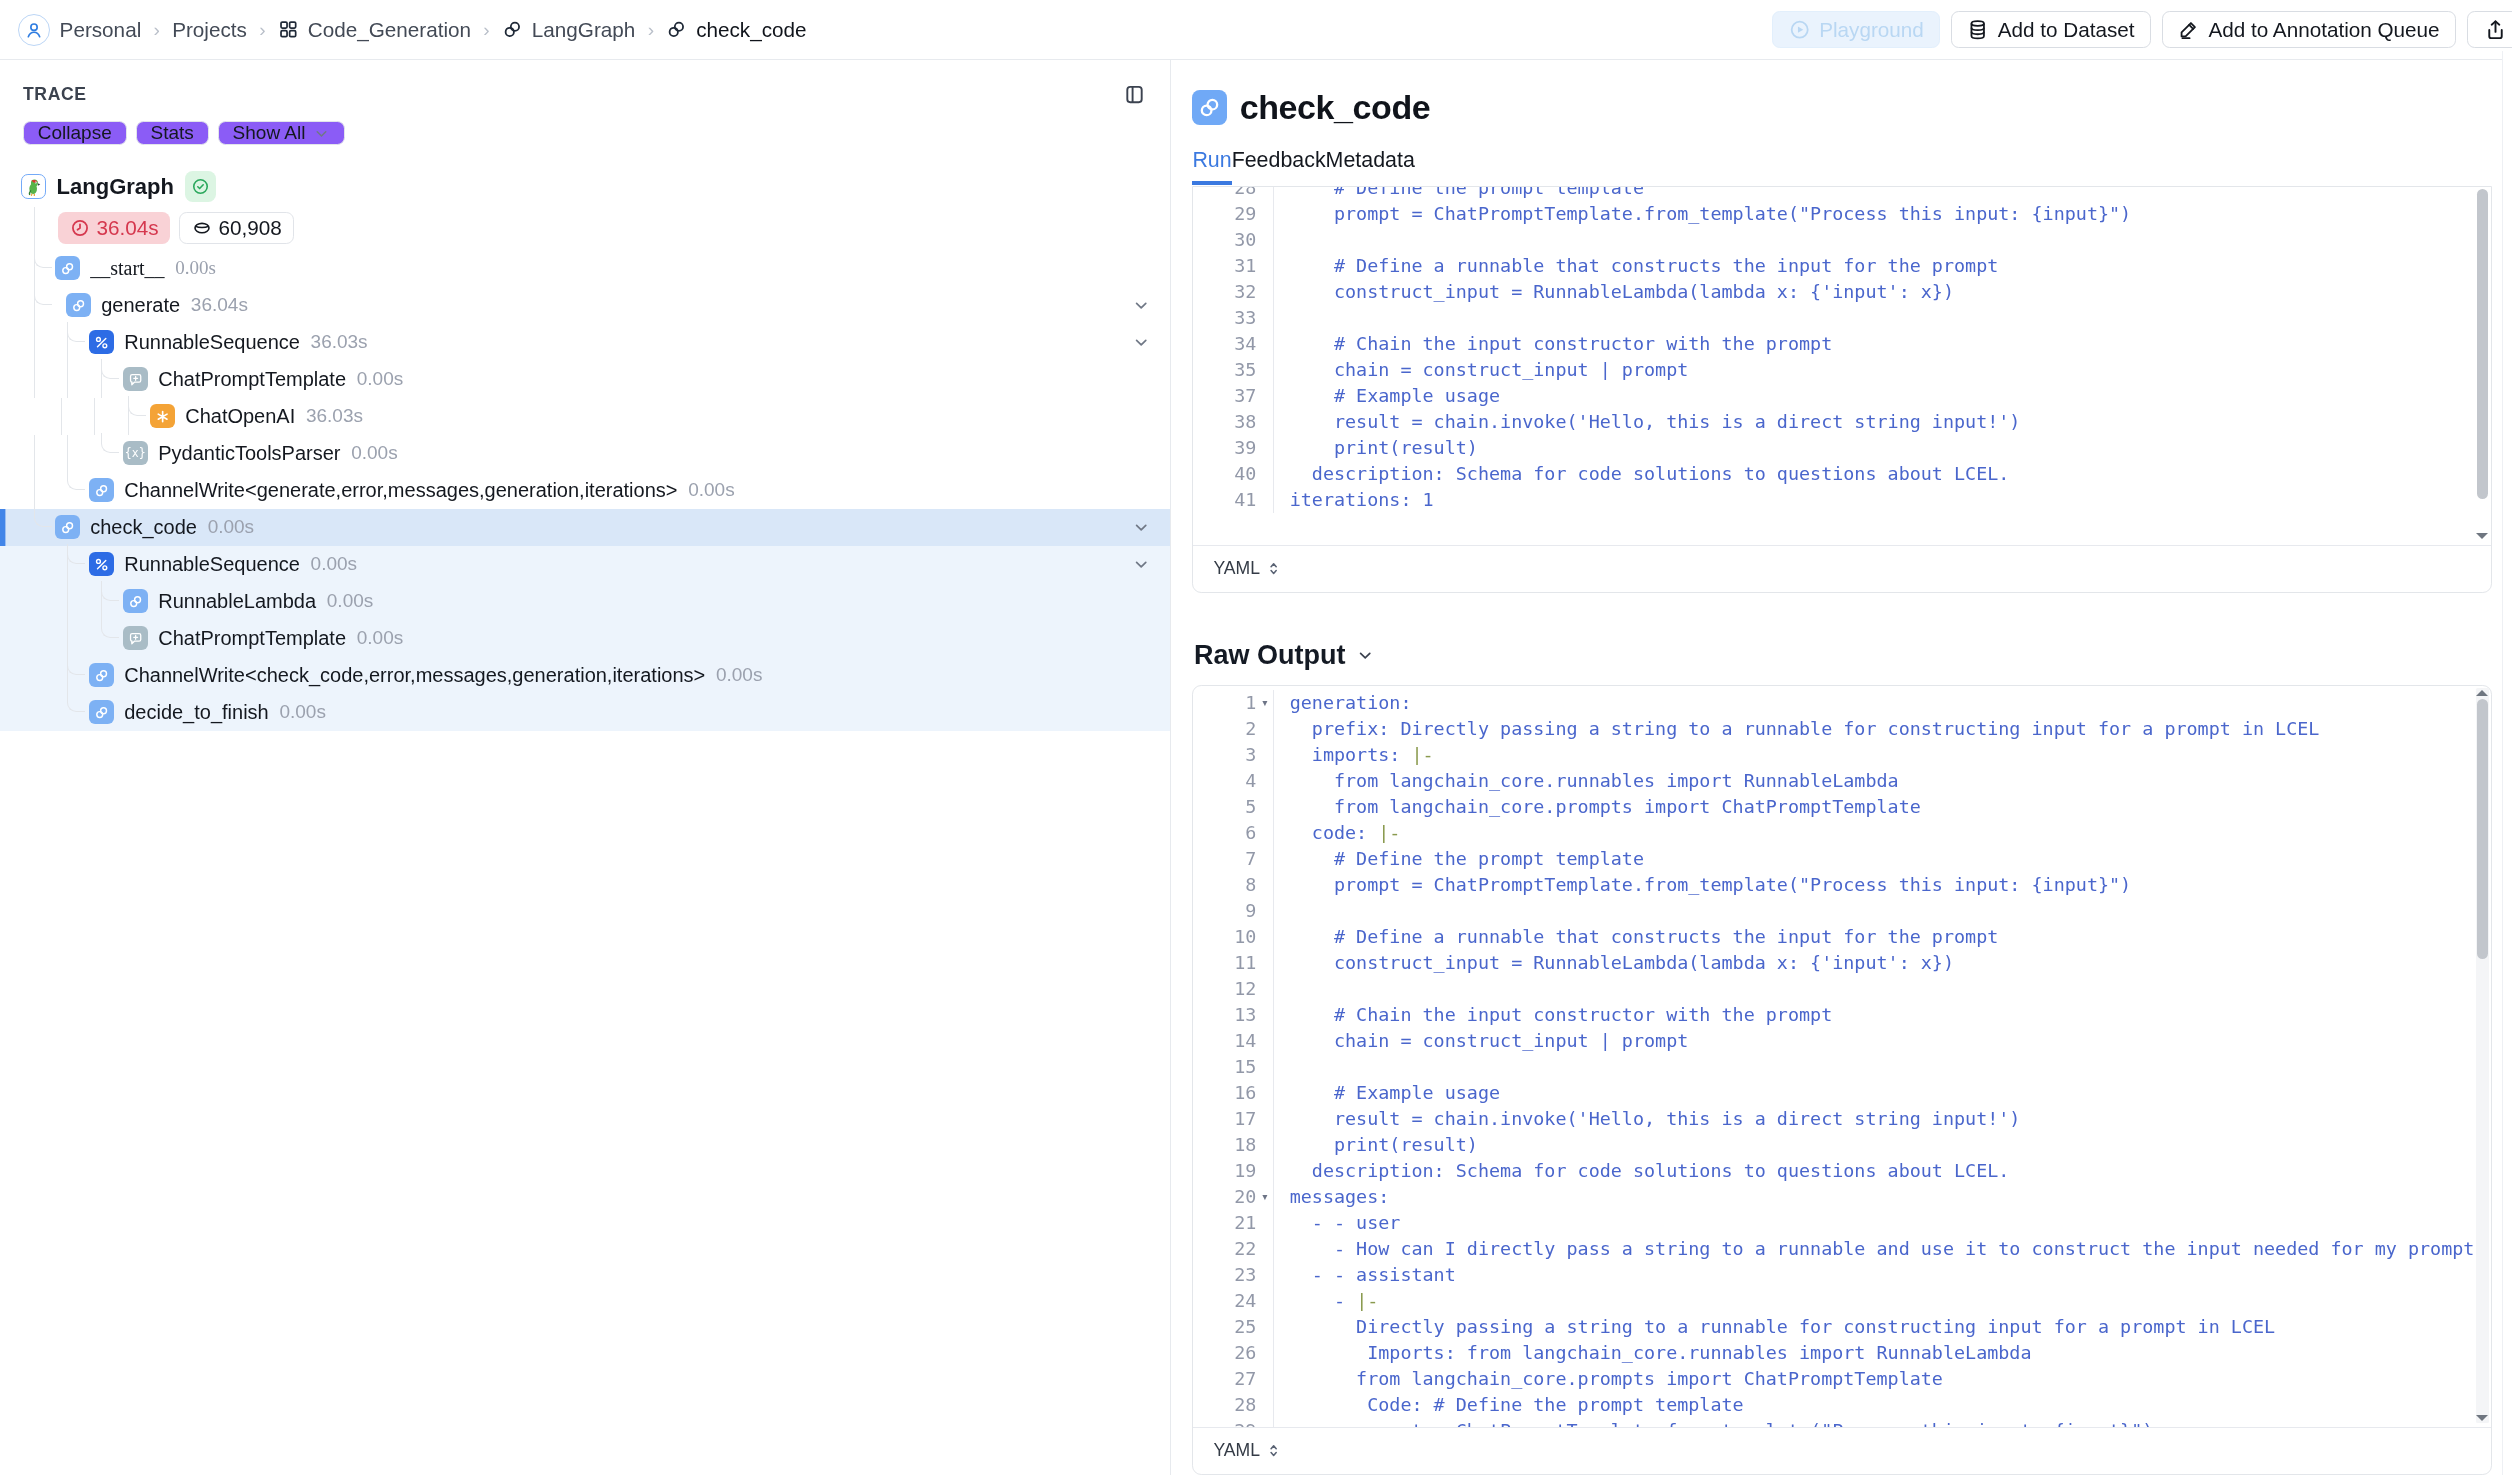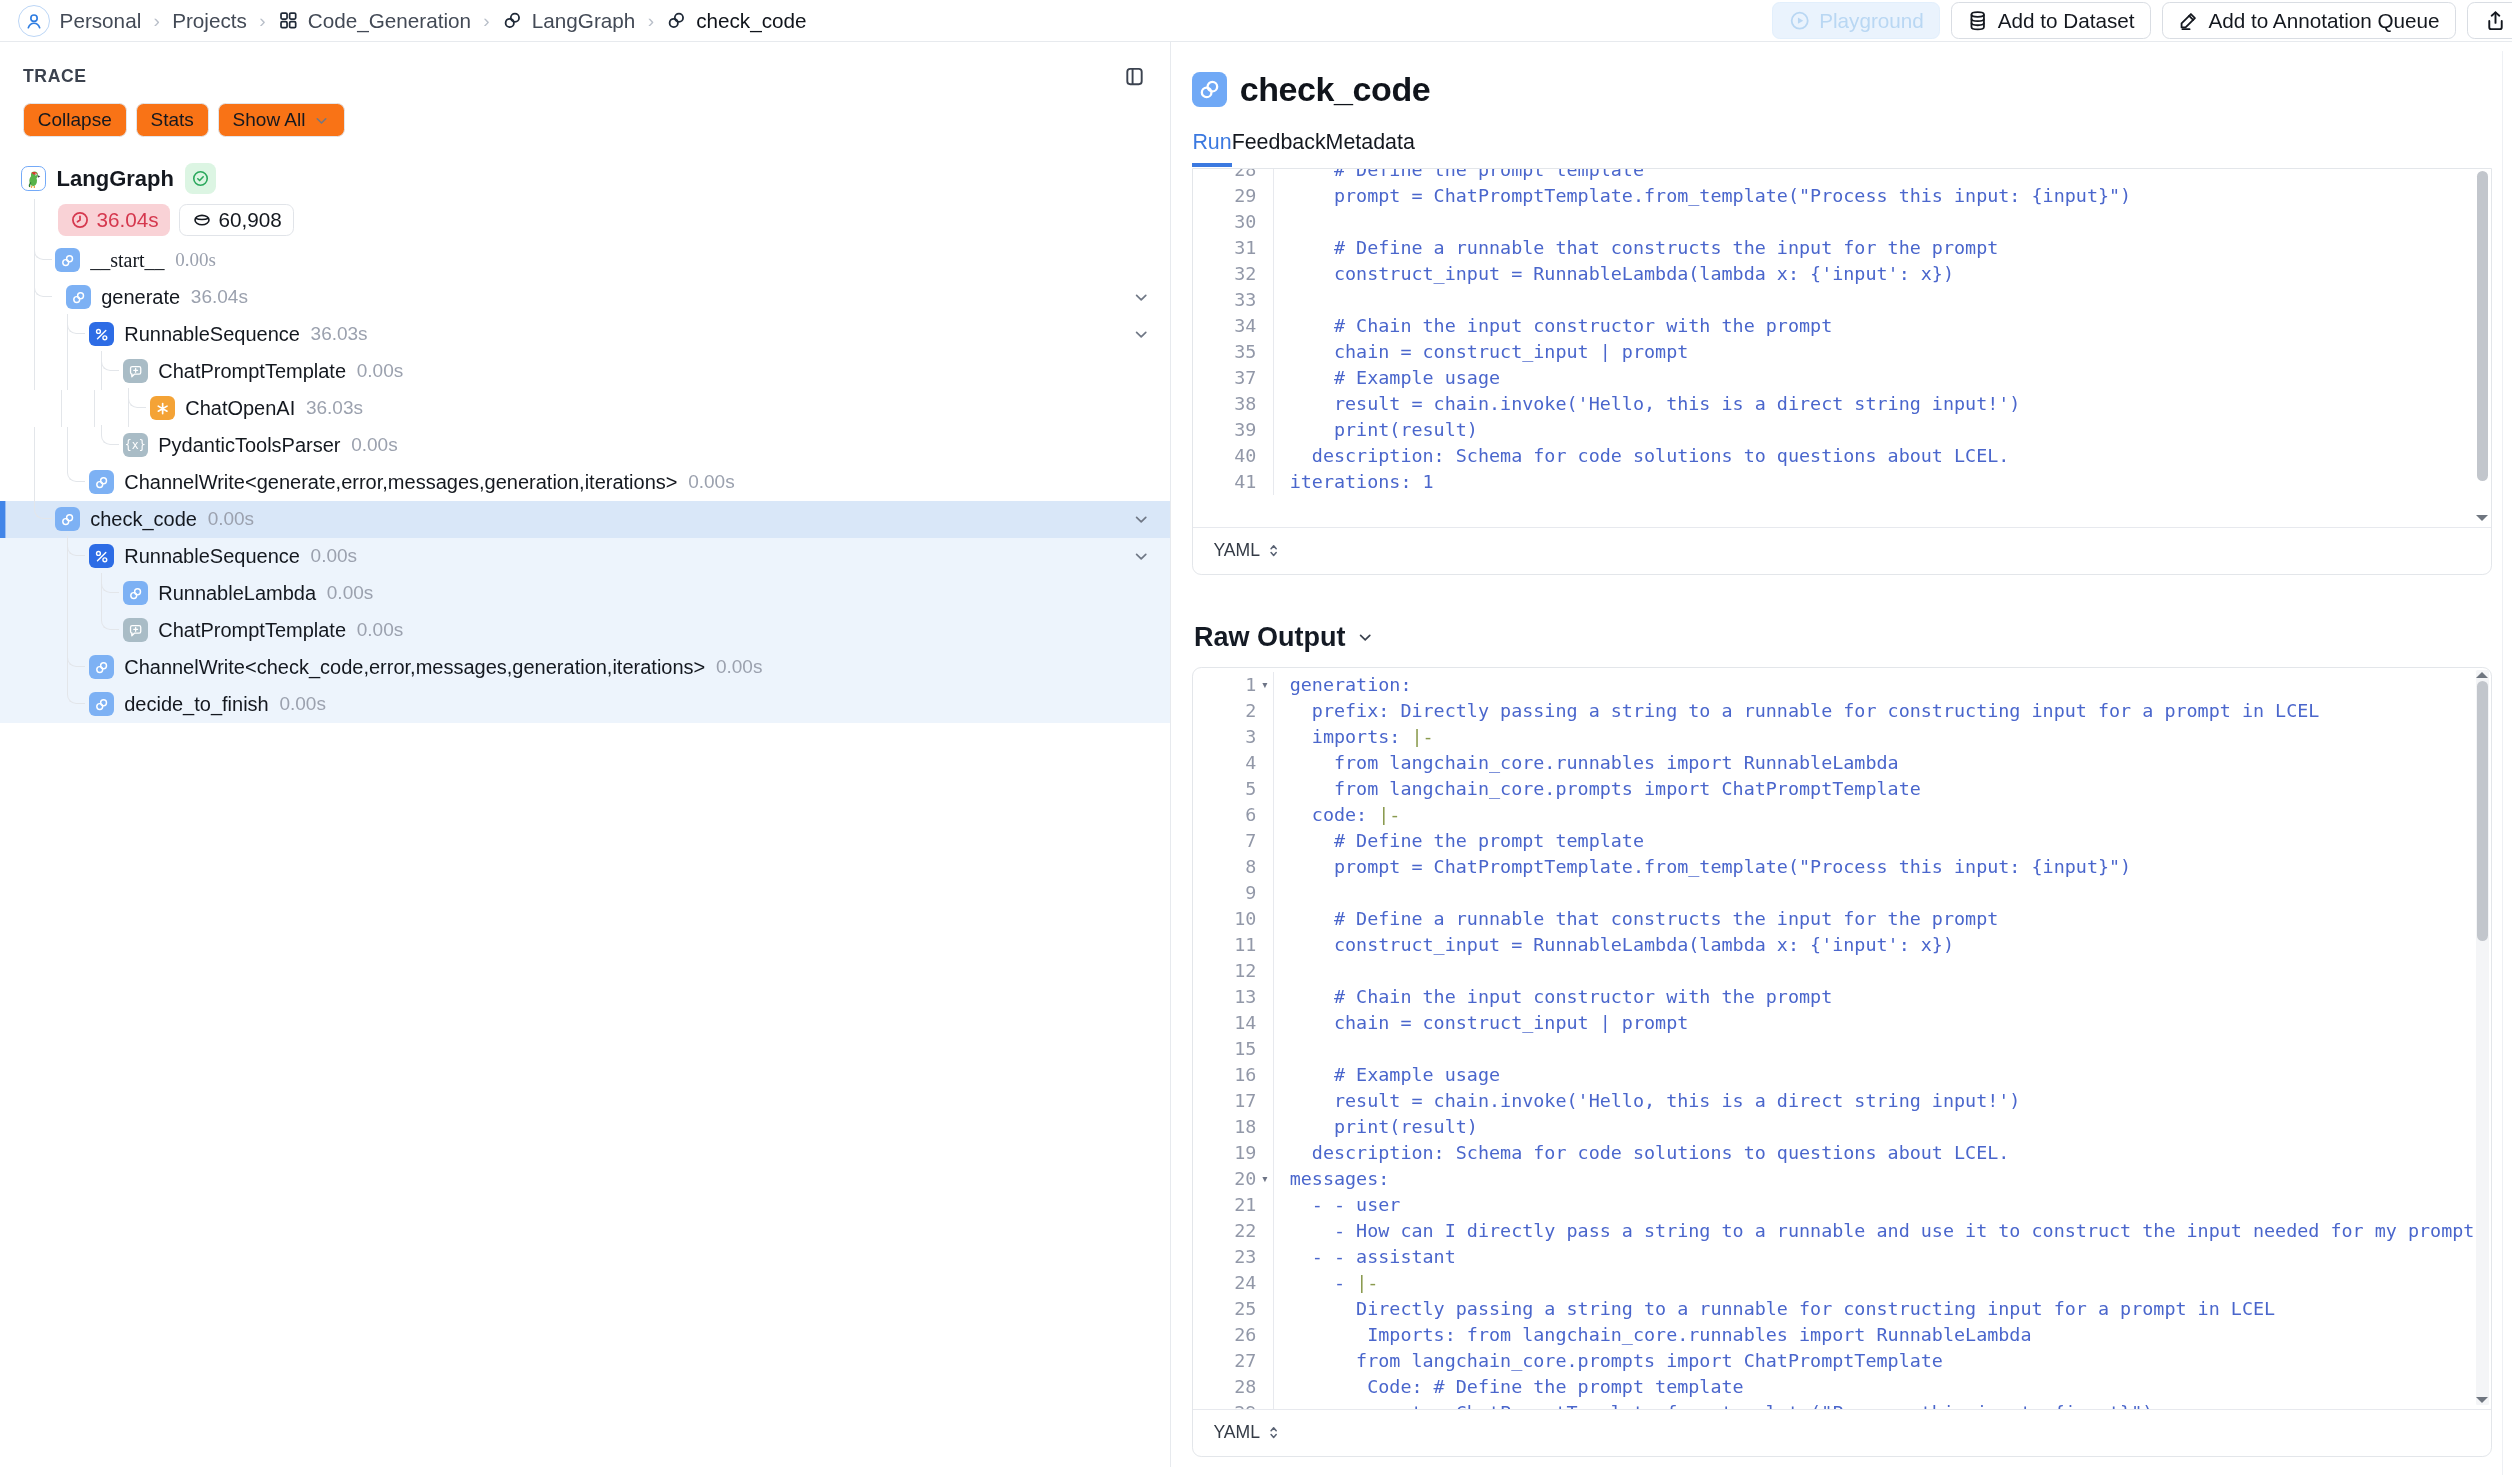--- a/index.html
+++ b/index.html
@@ -7,21 +7,21 @@
     --openai_orange:#f4a336; --node_blue:#7db1f4; --sequence_blue:#2d6ce5;
     --gray_node:#a9bcc6; --selected_row:#d9e7f8; --subtree_tint:#edf4fc;
     --success_green:#2aa85c; --border:#e7eaee; --text:#1b212c; --muted:#9ba1ae;
   }
   *{margin:0;padding:0;box-sizing:border-box}
   html,body{width:2512px;height:1476px;overflow:hidden;background:#fff;
     font-family:"Liberation Sans",sans-serif;color:var(--text)}
   svg{display:block}
 
   
-  .topbar{height:42px;border-bottom:0.8px solid var(--border);display:flex;
+  .topbar{height:60px;border-bottom:0.8px solid var(--border);display:flex;
     align-items:center;justify-content:space-between;padding:0 18.4px}
   .crumbs{display:flex;align-items:center;gap:12.3px;font-size:20.7px;color:#434a56}
   .crumb{display:flex;align-items:center;gap:9.2px;white-space:nowrap}
   .crumb.last{color:#10141b}
   .sep{color:#b9bfc9;font-size:19px}
   .avatar{width:32px;height:32px;border-radius:50%;border:1.5px solid #bcd6f6;
     display:flex;align-items:center;justify-content:center;background:#fff}
   .actions{display:flex;align-items:center;gap:10.7px}
   .btn{height:37px;border:1.1px solid #d9dde3;border-radius:7.7px;display:flex;
     align-items:center;gap:9.2px;padding:0 15.3px;font-size:20.7px;font-weight:500;
@@ -30,23 +30,23 @@
   .btn.share{width:58px;justify-content:center;padding:0;margin-right:-31px}
 
   .main{display:flex;height:1425px}
 
   
   .trace{width:1171px;border-right:0.8px solid var(--border);position:relative;flex:none}
   .trace-head{display:flex;justify-content:space-between;align-items:center;
     padding:23px 24.5px 0 23px}
   .trace-title{font-size:17.6px;font-weight:700;letter-spacing:0.6px;color:#3b424e}
   .toolbar{display:flex;gap:9.2px;margin:15.3px 0 0 23px}
-  .tbtn{height:34px;padding:0 13.8px;border:1.1px solid #e2e5ea;border-radius:7.7px;
+  .tbtn{height:24px;padding:0 13.8px;border:1.1px solid #e2e5ea;border-radius:7.7px;
     font-size:19px;color:#14181f;display:flex;align-items:center;gap:7.7px;
-    background:#f97316;cursor:pointer}
+    background:#8b5cf6;cursor:pointer}
   .tree{margin-top:21.4px;position:relative}
   .trow{height:37px;display:flex;align-items:center;gap:10.7px;position:relative;
     font-size:20px;cursor:pointer}
   .trow .lbl{color:#14181f;white-space:nowrap}
   .trow .dur{color:var(--muted);font-size:19px}
   .trow.root{height:40px}
   .trow.root .lbl{font-weight:700;font-size:22px}
   .trow.selected{background:var(--selected_row);box-shadow:inset 5.4px 0 0 #4285e8}
   .trow.tinted{background:var(--subtree_tint)}
   .nico{width:24.5px;height:24.5px;border-radius:6.1px;flex:none;display:flex;

